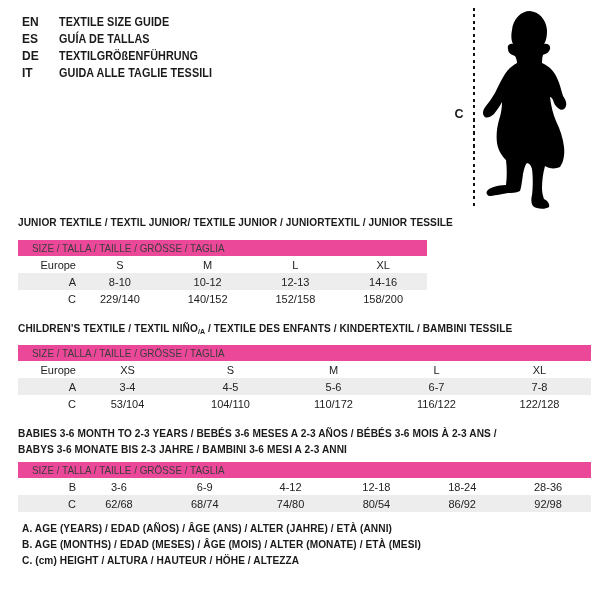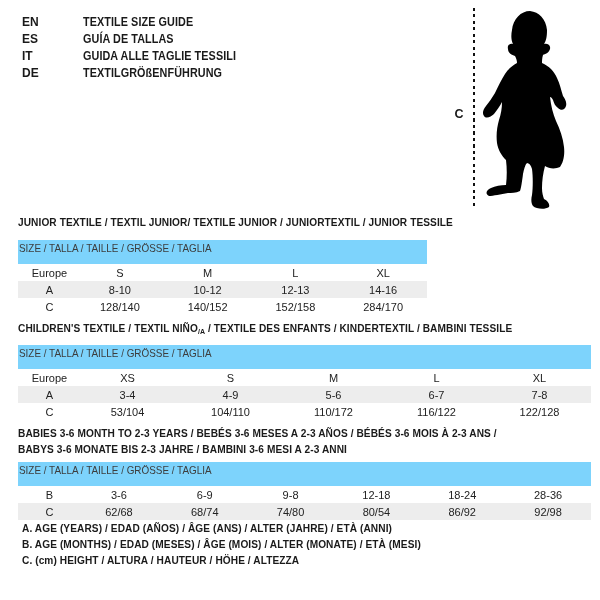--- a/index.html
+++ b/index.html
@@ -1,42 +1,42 @@
 <!DOCTYPE html>
 <html><head>
 <meta charset="utf-8">
 <style>
   html,body{margin:0;padding:0;}
   .page{position:relative;width:600px;height:600px;background:#ffffff;overflow:hidden;
         font-family:"Liberation Sans",sans-serif;color:#1a1a1a;}
   
   .lang-block{position:absolute;left:22px;top:14px;}
-  .lang-row{display:flex;height:17px;line-height:17px;font-weight:bold;font-size:12px;gap:24px;}
+  .lang-row{display:flex;height:17px;line-height:17px;font-weight:bold;font-size:12px;}
   .lang-code{width:37px;flex:0 0 37px;}
   .lang-title{transform:scaleX(0.9);transform-origin:0 50%;white-space:nowrap;letter-spacing:.1px;}
   
   .dash-line{position:absolute;left:473px;top:8px;width:2px;height:198px;
              background:repeating-linear-gradient(to bottom,#111 0 3px,transparent 3px 6.5px);}
   .c-label{position:absolute;left:450px;top:107px;width:18px;text-align:center;
            font-size:12.5px;font-weight:bold;}
   .baby{position:absolute;left:480px;top:0;}
   
   .sec-title{position:absolute;left:18px;font-weight:bold;font-size:11.5px;line-height:16px;
              white-space:nowrap;transform:scaleX(0.88);transform-origin:0 0;letter-spacing:.1px;}
   .st1{top:214px;} .st2{top:320px;} .st3{top:425px;}
   .sub{font-size:8px;vertical-align:-2px;}
   
   .size-table{position:absolute;left:18px;}
   .t1{top:240px;width:409px;} .t2{top:345px;width:573px;} .t3{top:462px;width:573px;}
-  .band{height:24px;line-height:16px;background:#7dd3fc;color:#3c3c3c;font-size:11px;
-        padding-left:1px;box-sizing:border-box;}
+  .band{height:16px;line-height:16px;background:#ec4899;color:#3c3c3c;font-size:11px;
+        padding-left:14px;box-sizing:border-box;}
   .band-text{display:inline-block;transform:scaleX(0.9);transform-origin:0 50%;white-space:nowrap;}
   table{width:100%;border-collapse:collapse;table-layout:fixed;}
   td{font-size:11px;height:17px;text-align:center;padding:0;color:#222;vertical-align:middle;}
-  td.lbl{text-align:center;padding-left:5px;}
+  td.lbl{text-align:right;padding-left:5px;}
   col.c-lbl{width:58px;}
   tr.shaded{background:#ededed;}
   
   .footnotes{position:absolute;left:22px;top:520px;}
   .footnote{height:16px;line-height:16px;font-weight:bold;font-size:11.5px;white-space:nowrap;
             transform:scaleX(0.88);transform-origin:0 50%;letter-spacing:.1px;}
 </style>
 </head>
 <body>
 
@@ -45,26 +45,26 @@
   <div class="lang-block">
     <div class="lang-row">
       <span class="lang-code">EN</span>
       <span class="lang-title">TEXTILE SIZE GUIDE</span>
     </div>
     <div class="lang-row">
       <span class="lang-code">ES</span>
       <span class="lang-title">GUÍA DE TALLAS</span>
     </div>
     <div class="lang-row">
+      <span class="lang-code">DE</span>
+      <span class="lang-title">TEXTILGRÖßENFÜHRUNG</span>
+    </div>
+    <div class="lang-row">
       <span class="lang-code">IT</span>
       <span class="lang-title">GUIDA ALLE TAGLIE TESSILI</span>
-    </div>
-    <div class="lang-row">
-      <span class="lang-code">DE</span>
-      <span class="lang-title">TEXTILGRÖßENFÜHRUNG</span>
     </div>
   </div>
 
   <div class="dash-line"></div>
   <div class="c-label">C</div>
   <svg class="baby" width="120" height="215" viewBox="0 0 120 215" aria-hidden="true">
     <path fill="#000000" d="M50,11
       C59,12 66,19 67,30 C67,37 66,41 64,44 C67,43 71,45 70,49 C69,53 65,54 63,55
       C62,58 62,61 62,63 C69,66 74,71 77,78 C80,84 81,90 83,96 C85,99 87,102 86,106
       C85,110 81,111 78,108 C75,106 74,103 73,100 C72,98 71,97 70,97
@@ -106,24 +106,24 @@
       </tr>
       <tr class="shaded">
         <td class="lbl">A</td>
         <td>8-10</td>
         <td>10-12</td>
         <td>12-13</td>
         <td>14-16</td>
       </tr>
       <tr>
         <td class="lbl">C</td>
-        <td>128/140</td>
+        <td>229/140</td>
         <td>140/152</td>
         <td>152/158</td>
-        <td>284/170</td>
+        <td>158/200</td>
       </tr>
       </tbody>
     </table>
   </div>
 
   <div class="sec-title st2">
     <span>CHILDREN'S TEXTILE / TEXTIL NIÑO</span><span class="sub">/A</span><span> / TEXTILE DES ENFANTS / KINDERTEXTIL / BAMBINI TESSILE</span>
   </div>
   <div class="size-table t2">
     <div class="band">
@@ -143,21 +143,21 @@
         <td class="lbl">Europe</td>
         <td>XS</td>
         <td>S</td>
         <td>M</td>
         <td>L</td>
         <td>XL</td>
       </tr>
       <tr class="shaded">
         <td class="lbl">A</td>
         <td>3-4</td>
-        <td>4-9</td>
+        <td>4-5</td>
         <td>5-6</td>
         <td>6-7</td>
         <td>7-8</td>
       </tr>
       <tr>
         <td class="lbl">C</td>
         <td>53/104</td>
         <td>104/110</td>
         <td>110/172</td>
         <td>116/122</td>
@@ -183,21 +183,21 @@
           <col>
           <col>
           <col>
           <col>
         </colgroup>
       <tbody>
       <tr>
         <td class="lbl">B</td>
         <td>3-6</td>
         <td>6-9</td>
-        <td>9-8</td>
+        <td>4-12</td>
         <td>12-18</td>
         <td>18-24</td>
         <td>28-36</td>
       </tr>
       <tr class="shaded">
         <td class="lbl">C</td>
         <td>62/68</td>
         <td>68/74</td>
         <td>74/80</td>
         <td>80/54</td>

